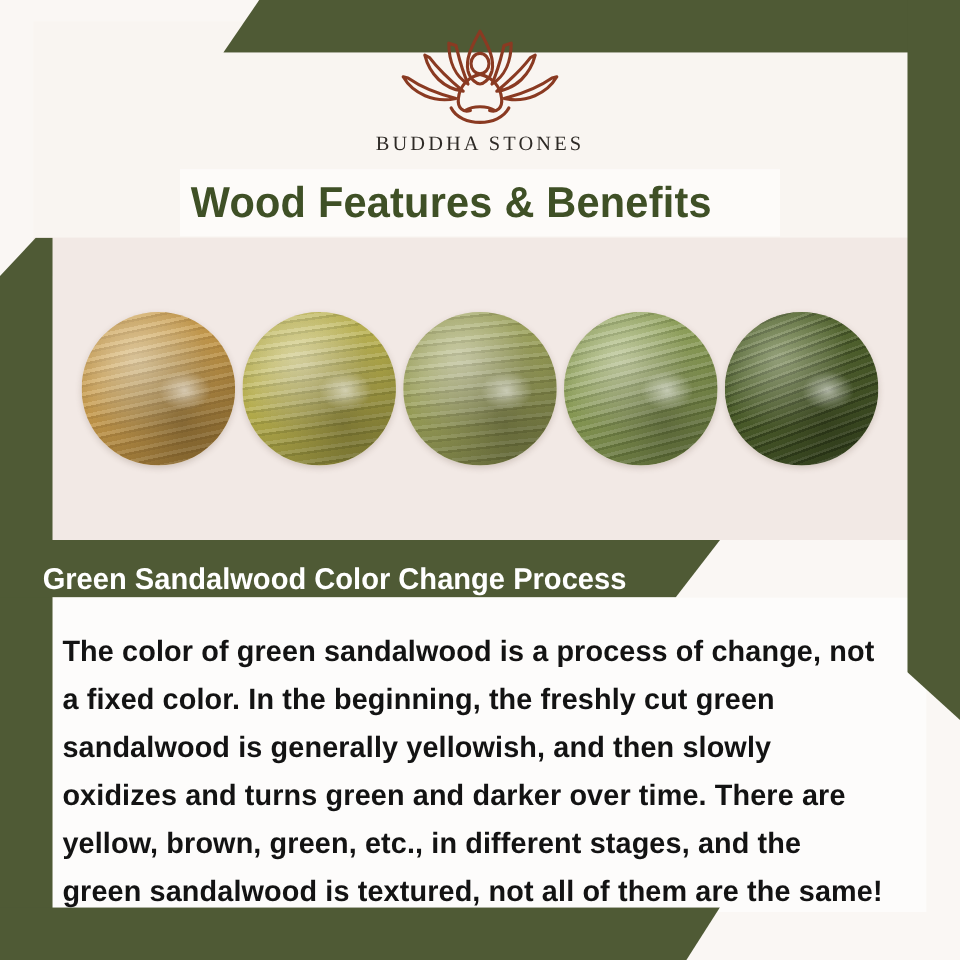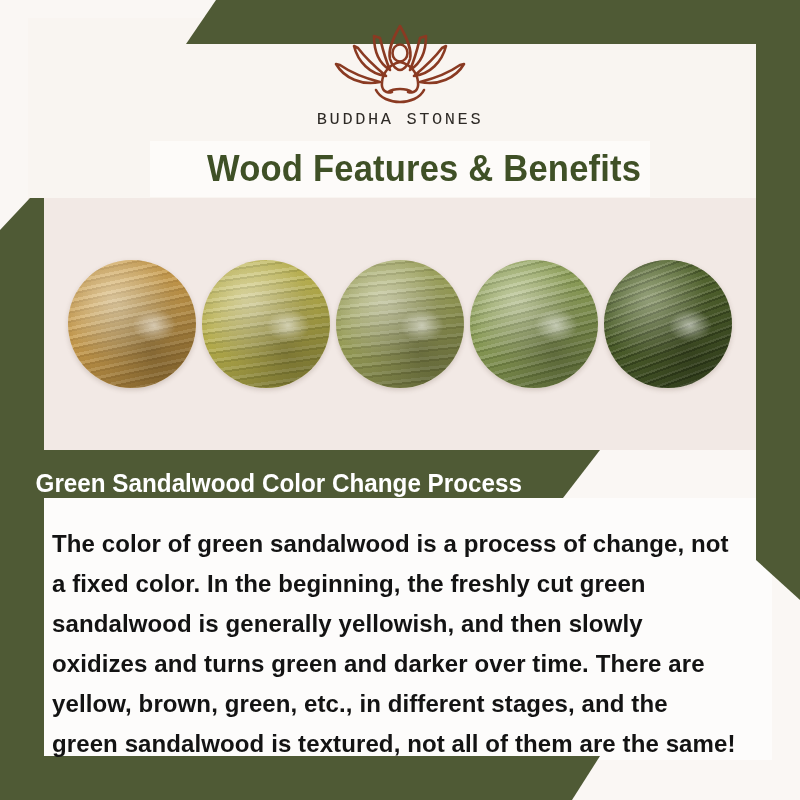--- a/index.html
+++ b/index.html
@@ -48,30 +48,30 @@
   }
 
   
   .logo-wrap{
     position:absolute;left:0;top:20px;width:800px;
     display:flex;flex-direction:column;align-items:center;
   }
   .logo-mark{width:180px;height:88px;display:block;}
   .logo-word{
     margin-top:2px;
-    font-family:Liberation Mono, monospace;
+    font-family:Liberation Serif, serif;
     font-size:17px;letter-spacing:2.6px;font-weight:400;
     color:#2e2a26;
   }
 
   
   .title-band{
     position:absolute;left:150px;top:141px;width:500px;height:56px;
     background:#fdfbf9;
-    display:flex;align-items:center;justify-content:flex-end;
+    display:flex;align-items:center;justify-content:flex-start;
   }
   .title-text{
     font-family:"Liberation Sans Narrow","Liberation Sans",sans-serif;
     font-weight:bold;font-size:36px;letter-spacing:.2px;
     color:#3f5026;white-space:nowrap;
     transform:scaleX(.96);
   }
 
   
   .bead-row{

